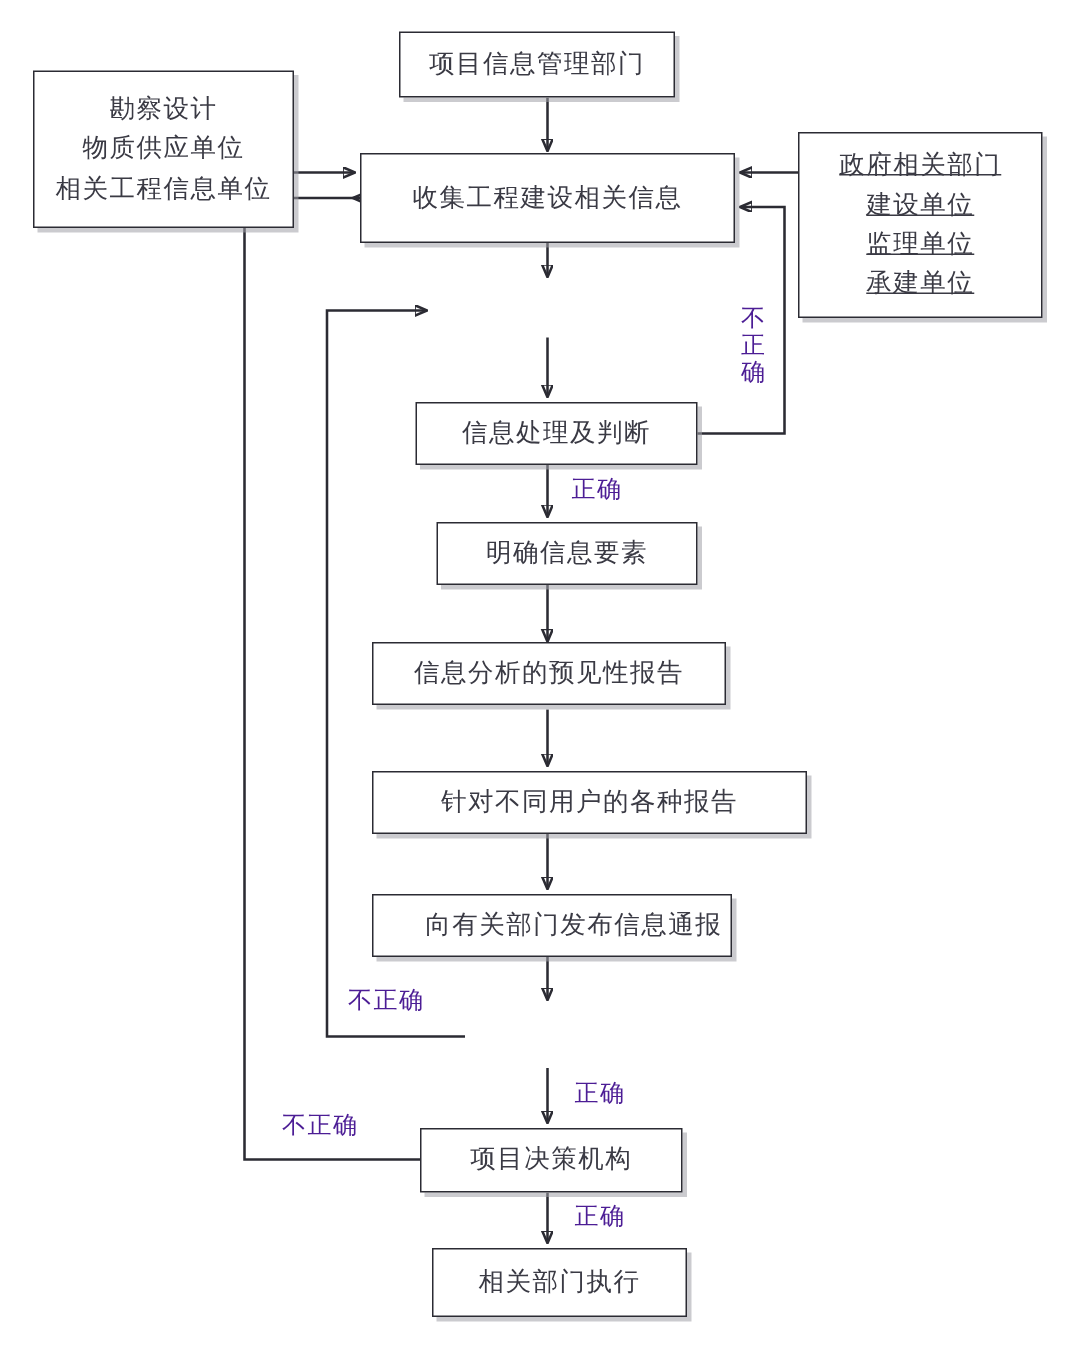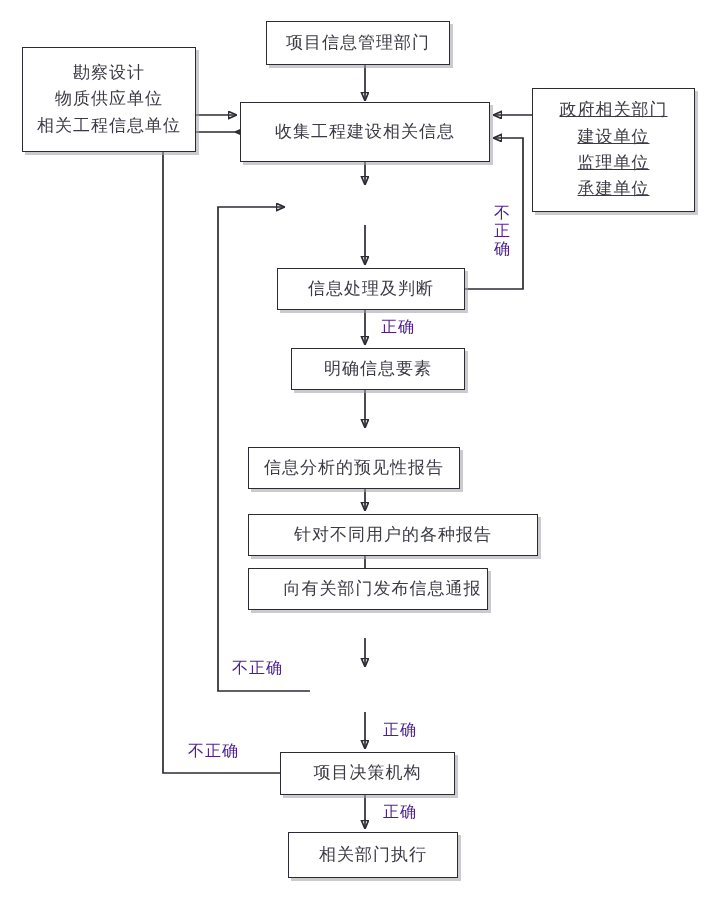--- a/index.html
+++ b/index.html
@@ -107,29 +107,29 @@
 
 
   <div class="node" style="left:277px; top:268px; width:188px; height:42px;">
     <span class="line">信息处理及判断</span>
   </div>
 
   <div class="node" style="left:278px; top:348px; width:174px; height:42px;margin-left:13px;">
     <span class="line">明确信息要素</span>
   </div>
 
-  <div class="node" style="left:248px; top:447px; width:212px; height:42px;">
+  <div class="node" style="left:248px; top:428px; width:236px; height:42px;">
     <span class="line">信息分析的预见性报告</span>
   </div>
 
   <div class="node" style="left:248px; top:514px; width:290px; height:42px;">
     <span class="line">针对不同用户的各种报告</span>
   </div>
 
-  <div class="node" style="left:248px; top:568px; width:240px; height:42px;padding-left:29px;">
+  <div class="node" style="left:248px; top:596px; width:240px; height:42px;padding-left:29px;">
     <span class="line">向有关部门发布信息通报</span>
   </div>
 
 
   <div class="node" style="left:280px; top:752px; width:175px; height:43px;">
     <span class="line">项目决策机构</span>
   </div>
 
   <div class="node" style="left:288px; top:832px; width:170px; height:46px;">
     <span class="line">相关部门执行</span>

